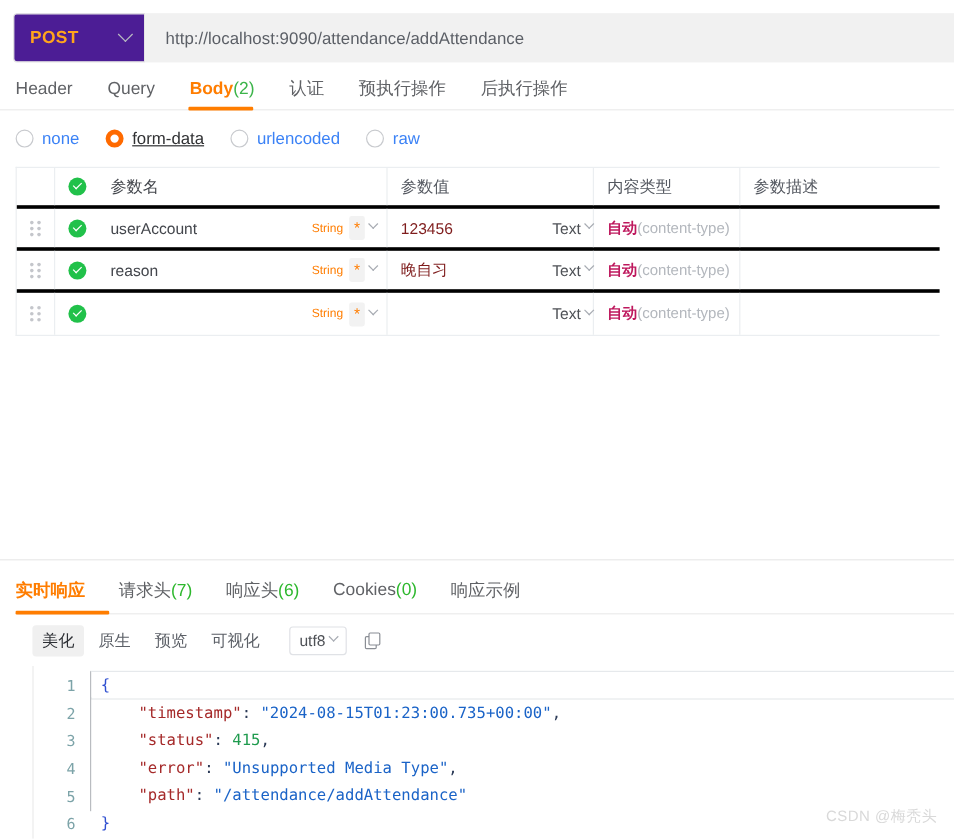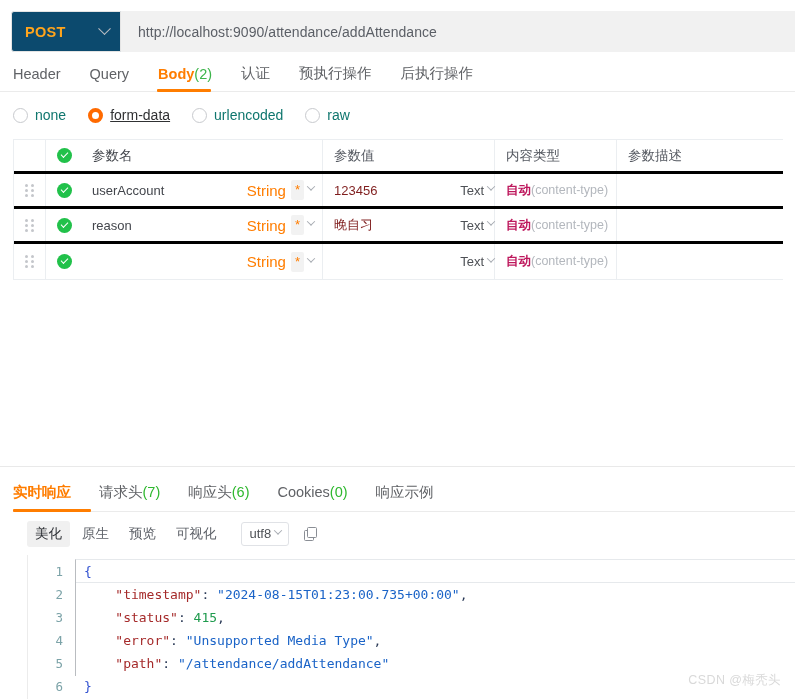--- a/index.html
+++ b/index.html
@@ -14,21 +14,21 @@
   .app { position: relative; width: 795px; height: 699px; background:#fff; }
 
   
   .urlbar-row {
     position: absolute; left: 0; top: 11px;
     width: 795px; height: 41px;
     display: flex; align-items: stretch;
   }
   .method-box {
     width: 110px; margin-left: 11px;
-    background: #0c4a6e;
+    background: #4c1d95;
     border: 1px solid #e4e4e4;
     border-radius: 3px 0 0 3px;
     display: flex; align-items: center; justify-content: space-between;
     padding: 0 11px 0 13px;
   }
   .method-label {
     color: #ffa41c; font-weight: bold; font-size: 14.5px; letter-spacing: .3px;
   }
   .chev {
     display:inline-block; width: 9px; height: 9px;
@@ -76,21 +76,21 @@
   }
   .radio-item { display: flex; align-items: center; margin-right: 22px; }
   .radio-dot {
     width: 15px; height: 15px; border-radius: 50%;
     border: 1.4px solid #c8cace; background: #fff;
     display: inline-block; margin-right: 7px;
   }
   .radio-item.sel .radio-dot {
     border: 4px solid #ff6a00; background: #fff;
   }
-  .radio-label { font-size: 14px; color: #0f766e; }
+  .radio-label { font-size: 14px; color: #3b82f6; }
   .radio-item.sel .radio-label { color: #303133; text-decoration: underline; }
 
   
   .tbl {
     position: absolute; left: 13px; top: 139px;
     width: 770px;
     border: 1px solid #ebeef1;
     border-right: none;
     background: #fff;
   }
@@ -121,21 +121,21 @@
   .chk::after {
     content:""; position:absolute; left:4px; top:4px;
     width: 6px; height: 3px;
     border-left: 1.6px solid #fff; border-bottom: 1.6px solid #fff;
     transform: rotate(-45deg);
   }
   .pname { font-size: 13px; color: #43464c; padding-left: 10px; }
   .pval  { font-size: 13px; color: #7f1d1d; }
 
   .typepill { display: flex; align-items: center; white-space: nowrap; }
-  .typepill .t { color: #ff7d00; font-size: 15px; }
+  .typepill .t { color: #ff7d00; font-size: 10px; }
   .star {
     display:inline-block; background:#f2f2f2; color:#ff7d00;
     font-size: 13px; line-height: 1; padding: 3px 4px 4px 4px;
     margin-left: 5px; border-radius: 2px;
   }
   .textsel { font-size: 13px; color: #4e5156; display:flex; align-items:center; }
   .ctype { font-size: 12.5px; color: #b3b7bd; }
   .ctype b { color: #be185d; font-weight: bold; }
 
   

